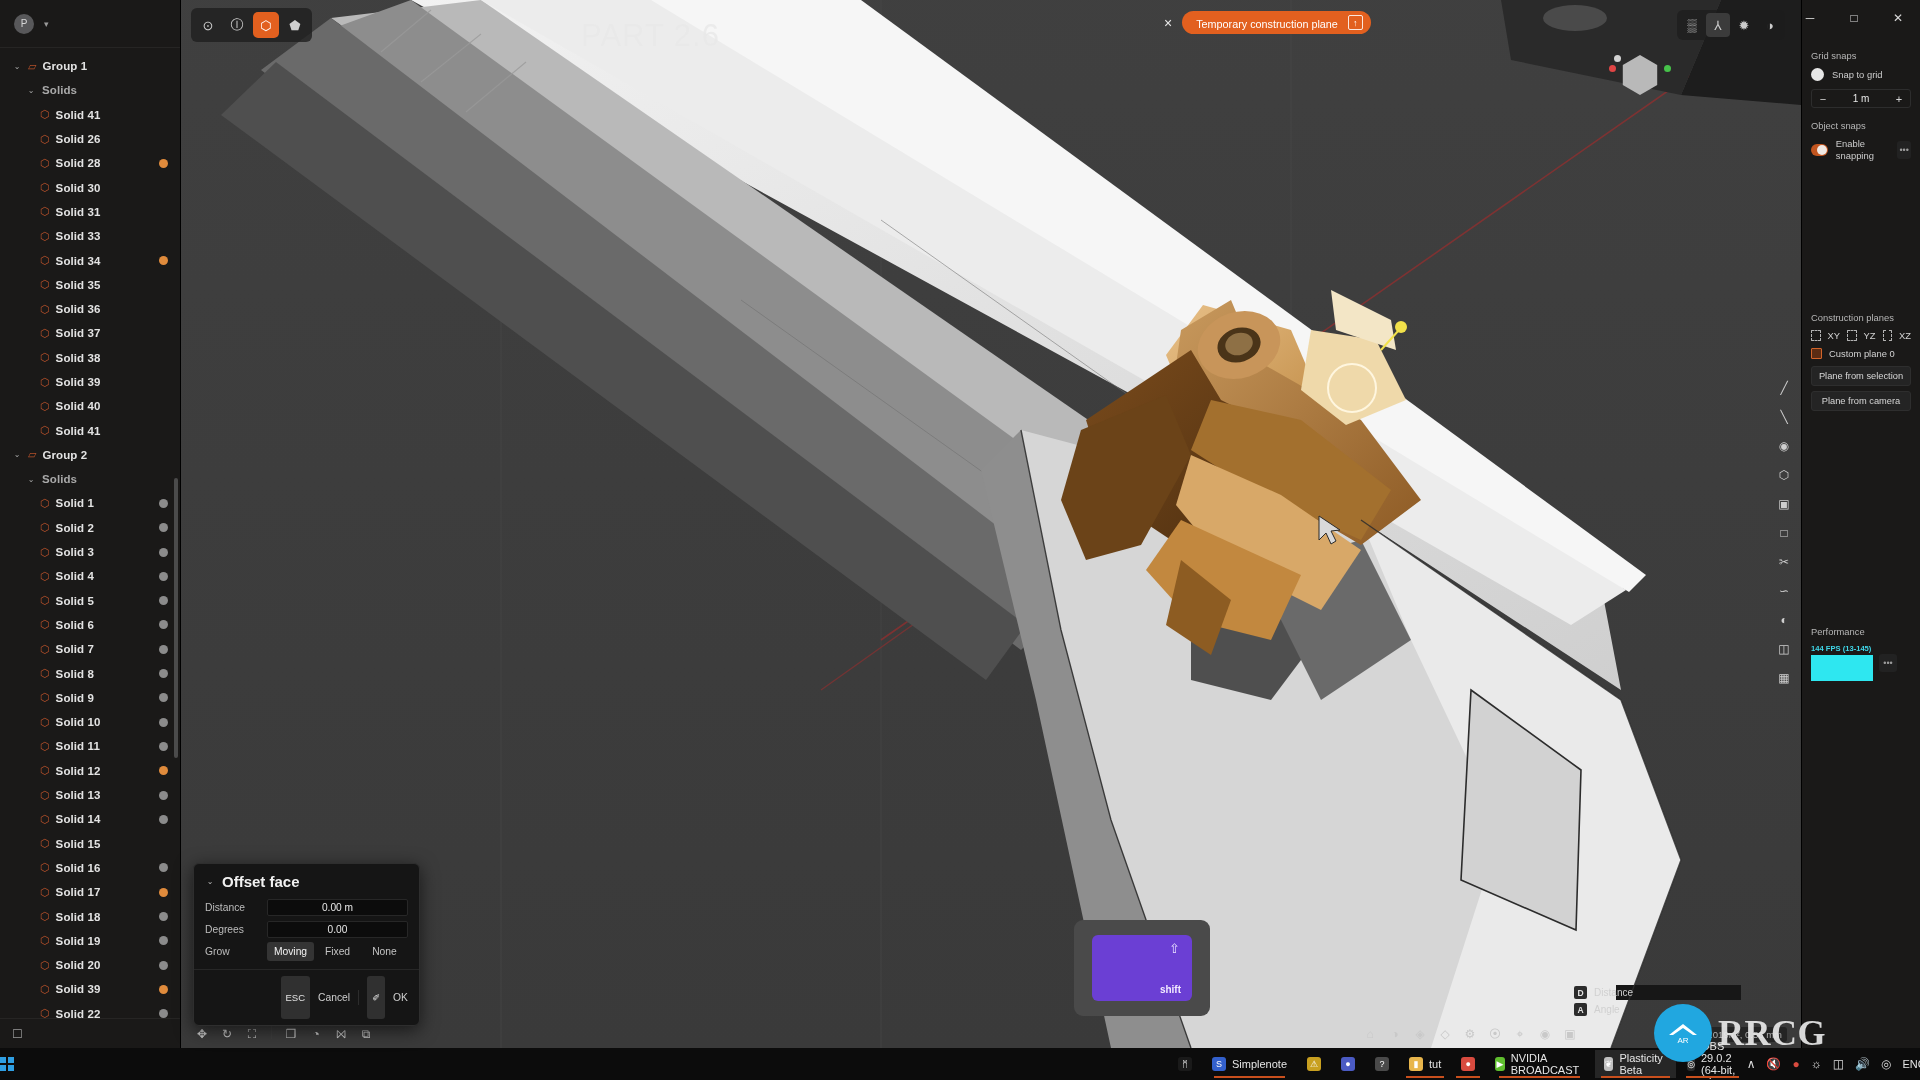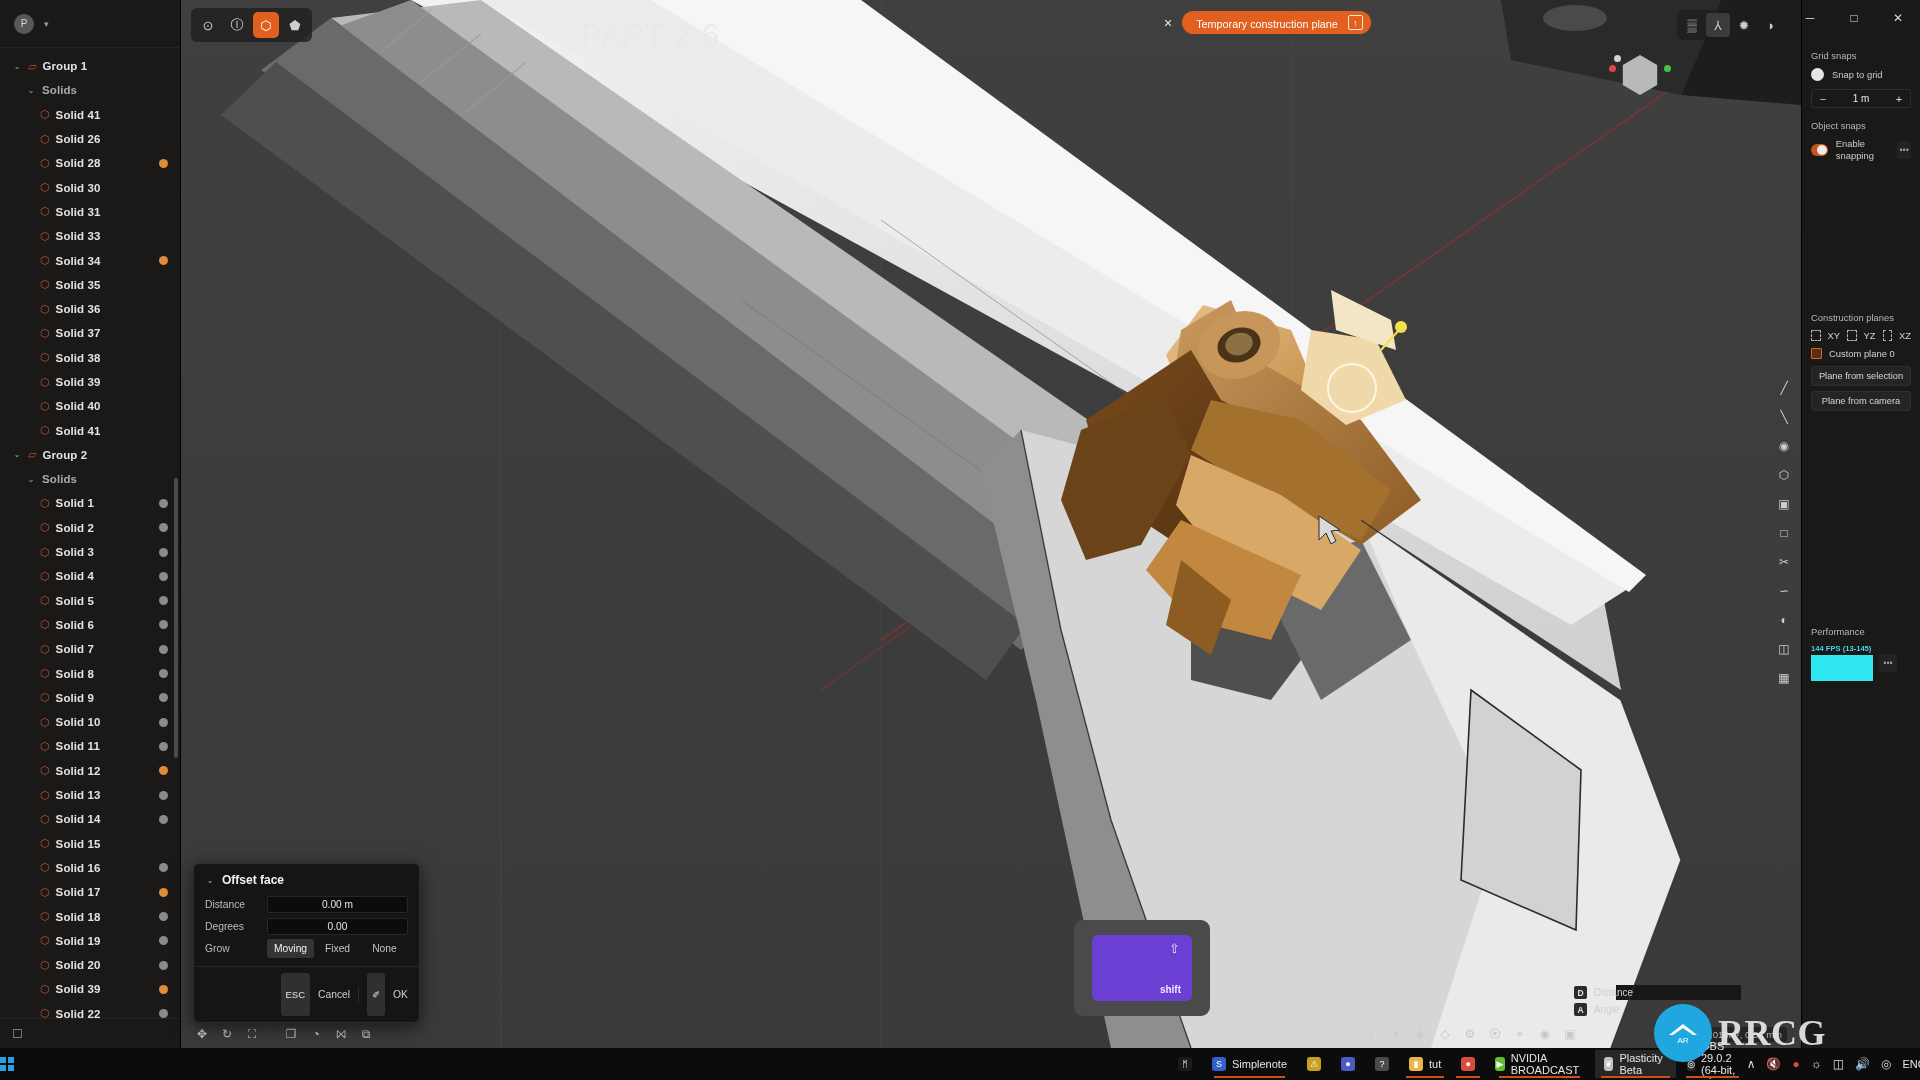--- a/index.html
+++ b/index.html
@@ -65,21 +65,21 @@
   
   .shiftbox { position:absolute; left:893px; top:920px; width:136px; height:96px; background:#4a4a4a; border-radius:9px; display:flex; align-items:center; justify-content:center; z-index:45; }
   .shiftkey { width:100px; height:66px; background:#6b3fd4; border-radius:6px; position:relative; }
   .shift-arrow { position:absolute; right:12px; top:6px; color:#e8e0ff; font-size:13px; }
   .shift-txt { position:absolute; right:11px; bottom:6px; color:#f2eaff; font-size:10px; font-weight:700; }
 
   
   .dlg { position:absolute; left:193px; top:863px; width:227px; background:#151515; border:1px solid #2e2e2e; border-radius:6px; z-index:60; font-size:10.5px; box-shadow:0 4px 18px rgba(0,0,0,.6); }
   .dlg-hd { display:flex; align-items:center; gap:7px; padding:9px 11px 7px; }
   .dlg-hd .caret { font-size:8px; color:#b9b9b9; }
-  .dlg-title { font-weight:700; color:#f1f1f1; font-size:12px; }
+  .dlg-title { font-weight:700; color:#f1f1f1; font-size:15px; }
   .dlg-row { display:flex; align-items:center; padding:2px 11px 3px; height:22px; }
   .dlg-lbl { width:62px; color:#bdbdbd; font-size:10.3px; }
   .dlg-inp { flex:1; height:17px; background:#0c0c0c; border:1px solid #272727; border-radius:2px; color:#e7e7e7; display:flex; align-items:center; justify-content:center; font-size:10.2px; }
   .seg { flex:1; display:flex; gap:0; }
   .segb { flex:1; height:19px; display:flex; align-items:center; justify-content:center; color:#c3c3c3; border-radius:3px; font-size:10.3px; }
   .segb.on { background:#343434; color:#f3f3f3; }
   .dlg-ft { display:flex; align-items:center; justify-content:flex-end; gap:8px; border-top:1px solid #272727; margin-top:6px; padding:6px 11px; }
   .kbd { background:#303030; border-radius:3px; padding:16px 5px; font-size:9.5px; color:#e2e2e2; }
   .ft-txt { color:#cfcfcf; font-size:10.3px; }
   .ft-sep { width:1px; height:15px; background:#2c2c2c; }

